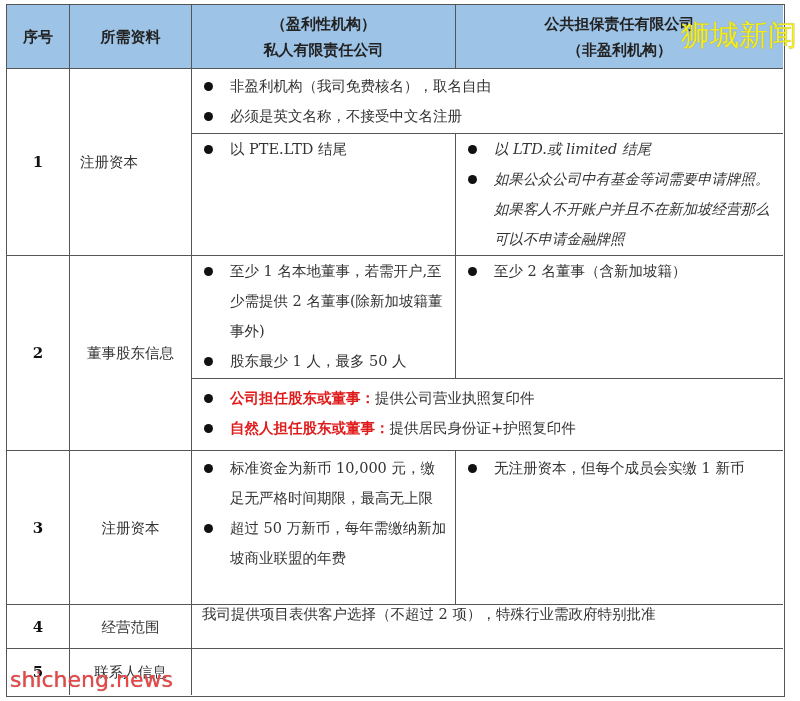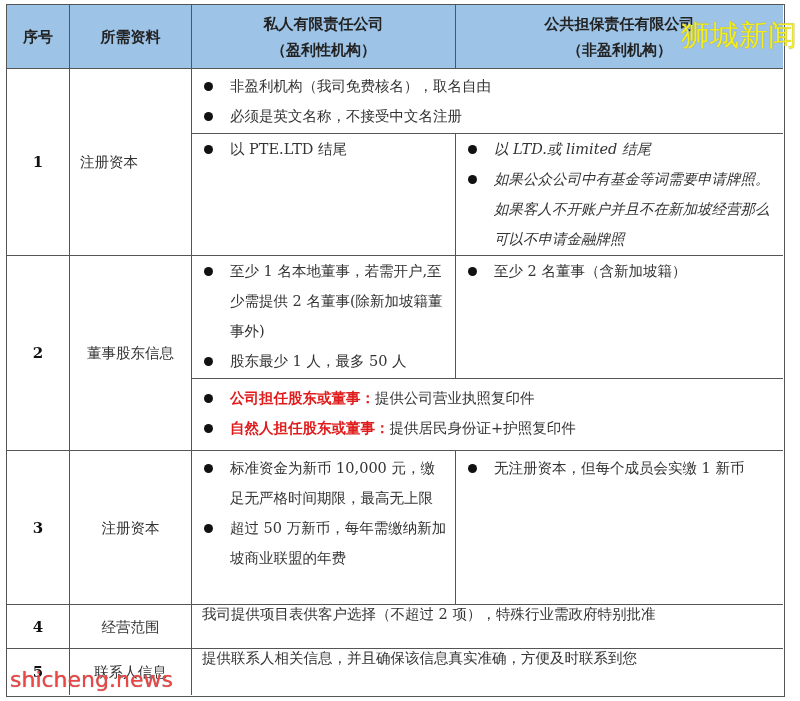--- a/index.html
+++ b/index.html
@@ -28,22 +28,22 @@
 
 <div class="tbl">
 
   <div class="cell hdr" style="left:0;top:0;width:63px;height:64px;">
     <span>序号</span>
   </div>
   <div class="cell hdr" style="left:63px;top:0;width:122px;height:64px;">
     <span>所需资料</span>
   </div>
   <div class="cell hdr" style="left:185px;top:0;width:264px;height:64px;">
+    <span>（盈利性机构）</span>
     <span>私人有限责任公司</span>
-    <span>（盈利性机构）</span>
   </div>
   <div class="cell hdr" style="left:449px;top:0;width:327px;height:64px;border-right:none;">
     <span>公共担保责任有限公司</span>
     <span>（非盈利机构）</span>
   </div>
 
   <div class="cell num" style="left:0;top:64px;width:63px;height:187px;">
     <span>1</span>
   </div>
   <div class="cell lab" style="left:63px;top:64px;width:122px;height:187px;justify-content:flex-start;padding-left:10px;">
@@ -118,19 +118,16 @@
   <div class="cell plain" style="left:185px;top:600px;width:591px;height:44px;border-right:none;">
     <span>我司提供项目表供客户选择（不超过 2 项），特殊行业需政府特别批准</span>
   </div>
 
   <div class="cell num" style="left:0;top:644px;width:63px;height:46px;border-bottom:none;">
     <span>5</span>
   </div>
   <div class="cell lab" style="left:63px;top:644px;width:122px;height:46px;border-bottom:none;">
     <span>联系人信息</span>
   </div>
-  <div class="cell plain" style="left:185px;top:644px;width:591px;height:46px;border-right:none;border-bottom:none;">
-    <span>提供联系人相关信息，并且确保该信息真实准确，方便及时联系到您</span>
-  </div>
 </div>
 
 <div class="wm1">狮城新闻</div>
 <div class="wm2">shicheng.news</div>
 
 </body></html>

